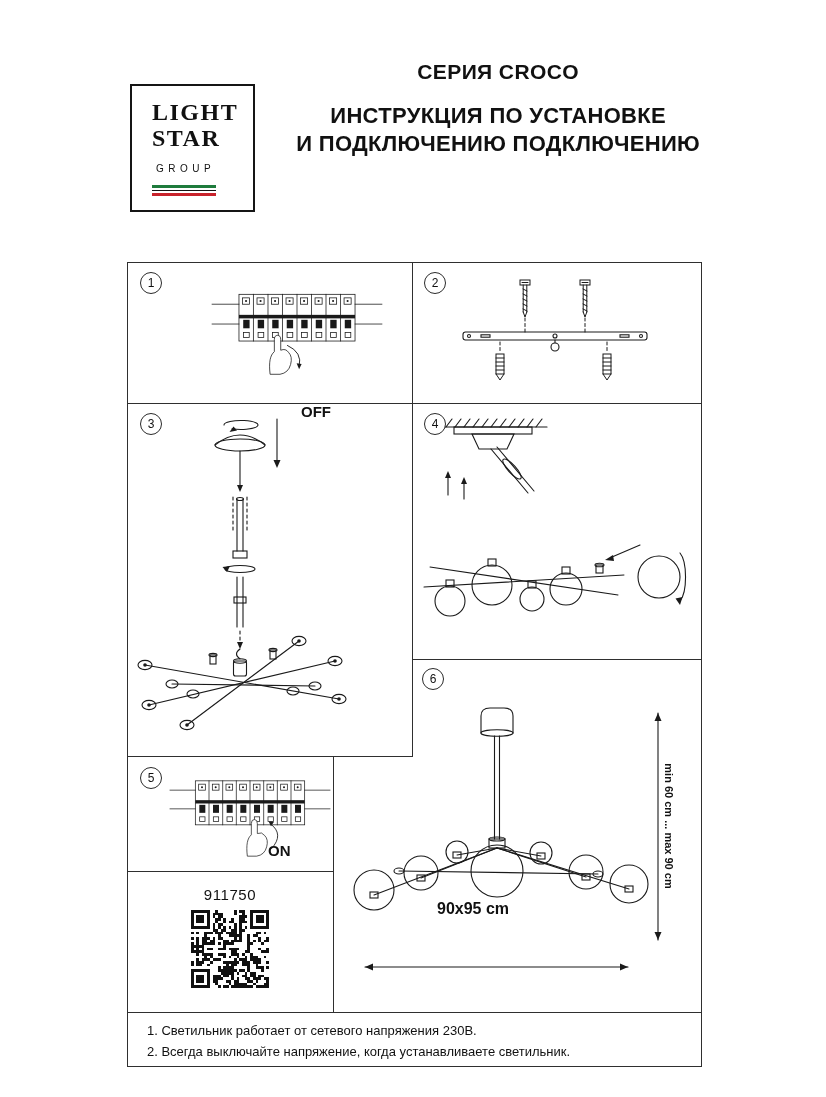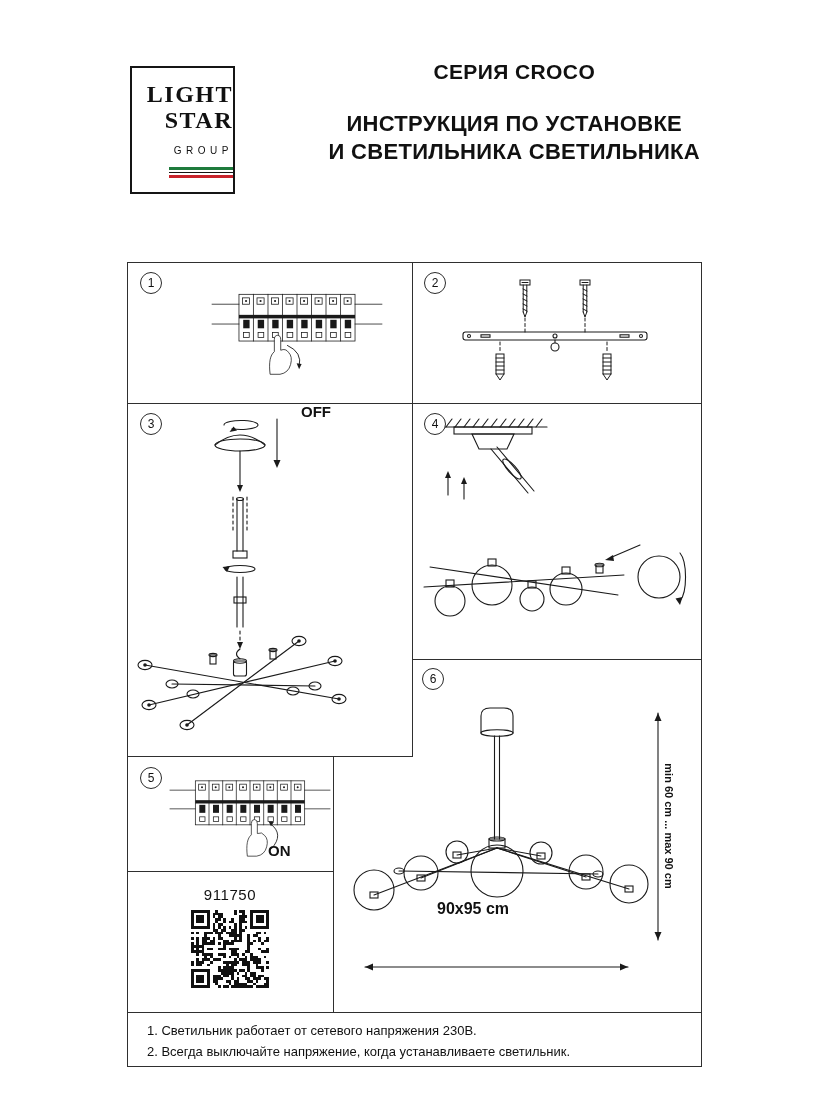--- a/index.html
+++ b/index.html
@@ -1,33 +1,33 @@
 <!DOCTYPE html>
 <html><head>
 <meta charset="utf-8">
 <style>
   html,body{margin:0;padding:0;}
   body{background:#e9e9e9;}
   .page{position:relative;width:826px;height:1097px;background:#ffffff;overflow:hidden;
         font-family:"Liberation Sans",sans-serif;color:#111;}
   .line{position:absolute;background:#2f2f2f;}
   
-  .logo-box{position:absolute;left:130px;top:66px;width:101px;height:124px;border:2px solid #151515;
-            display:flex;flex-direction:column;align-items:flex-end;justify-content:center;
-            font-family:"Liberation Serif",serif;}
+  .logo-box{position:absolute;left:130px;top:84px;width:101px;height:124px;border:2px solid #151515;
+            display:flex;flex-direction:column;align-items:flex-start;justify-content:center;
+            font-family:"Liberation Serif",serif;padding-left:20px;}
   .logo-w{font-size:24px;font-weight:bold;letter-spacing:1.5px;line-height:1.05;}
   .logo-g{font-size:10px;letter-spacing:4.5px;margin-top:12px;padding-left:4px;font-family:Liberation Sans, sans-serif;}
   .flag{margin-top:11px;width:64px;}
   .flag-green{height:3px;background:#1E7B3C;}
   .flag-mid{height:1px;background:#141414;margin:2px 0;}
   .flag-red{height:3px;background:#C8232C;}
   
   .header{position:absolute;right:126px;top:58px;text-align:center;}
   .h-sub{font-size:21px;font-weight:bold;line-height:28px;letter-spacing:.4px;}
-  .h-main{margin-top:24px;font-size:22px;font-weight:bold;line-height:28px;letter-spacing:.3px;}
+  .h-main{margin-top:16px;font-size:22px;font-weight:bold;line-height:28px;letter-spacing:.3px;}
   
   .badge{position:absolute;width:20px;height:20px;border:1.2px solid #2b2b2b;border-radius:50%;
          font-size:12px;line-height:20px;text-align:center;background:#fff;z-index:3;}
   
   .diag{position:absolute;overflow:visible;z-index:2;}
   .diag g.ln{stroke:#1a1a1a;fill:none;stroke-width:1.1;stroke-linecap:round;}
   
   .lbl{position:absolute;font-weight:bold;z-index:4;}
   #lbl-off{left:301px;top:361px;font-size:15px;margin-top:42px;}
   #lbl-on{left:268px;top:842px;font-size:15px;}
@@ -51,21 +51,21 @@
       <div class="flag-green"></div>
       <div class="flag-mid"></div>
       <div class="flag-red"></div>
     </div>
   </div>
 
   <div class="header">
     <div class="h-sub">СЕРИЯ CROCO</div>
     <div class="h-main">
       <div>ИНСТРУКЦИЯ ПО УСТАНОВКЕ</div>
-      <div>И СВЕТИЛЬНИКА СВЕТИЛЬНИКА</div>
+      <div>И ПОДКЛЮЧЕНИЮ ПОДКЛЮЧЕНИЮ</div>
     </div>
   </div>
 
   <div class="line" style="left:127px;top:262px;width:575px;height:1px"></div>
   <div class="line" style="left:127px;top:403px;width:575px;height:1px"></div>
   <div class="line" style="left:412px;top:659px;width:290px;height:1px"></div>
   <div class="line" style="left:127px;top:756px;width:286px;height:1px"></div>
   <div class="line" style="left:127px;top:871px;width:207px;height:1px"></div>
   <div class="line" style="left:127px;top:1012px;width:575px;height:1px"></div>
   <div class="line" style="left:127px;top:1066px;width:575px;height:1px"></div>

